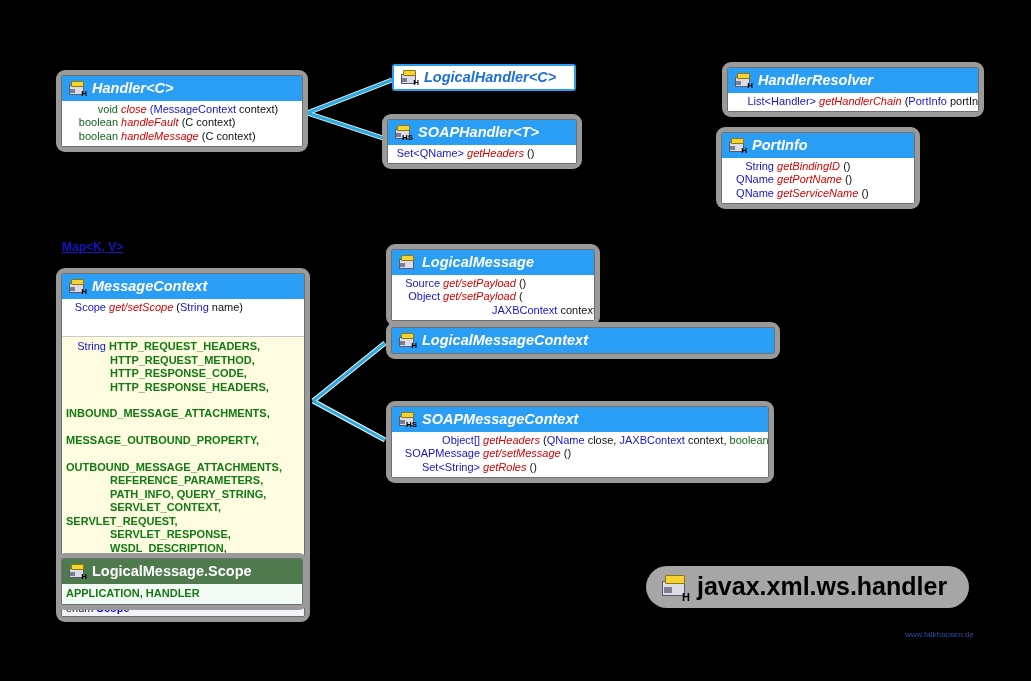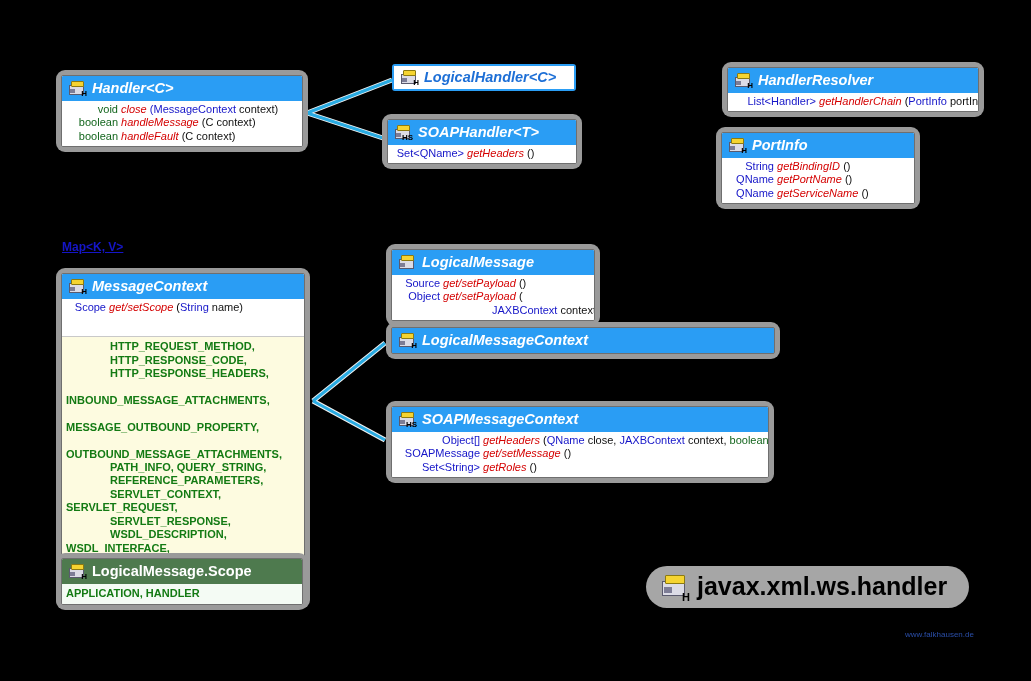--- a/index.html
+++ b/index.html
@@ -98,26 +98,26 @@
         <span>Handler&lt;C&gt;</span>
       </div>
       <div class="members">
         <div class="row">
           <span class="rt kw" style="width:52px">void</span>
           <span class="t-m">close</span>
           <span class="t-type">(<span class="t-type">MessageContext</span> <span class="t-p">context)</span></span>
         </div>
         <div class="row">
           <span class="rt kw" style="width:52px">boolean</span>
+          <span class="t-m">handleFault</span>
+          <span class="t-p">(C context)</span>
+        </div>
+        <div class="row">
+          <span class="rt kw" style="width:52px">boolean</span>
           <span class="t-m">handleMessage</span>
-          <span class="t-p">(C context)</span>
-        </div>
-        <div class="row">
-          <span class="rt kw" style="width:52px">boolean</span>
-          <span class="t-m">handleFault</span>
           <span class="t-p">(C context)</span>
         </div>
       </div>
     </div>
   </div>
 
   <div class="refbox" style="left:392px;top:64px;width:180px;">
     <div class="hdr" style="padding:3px 7px 4px 7px;">
       <span class="icn">
         <span class="body"></span>
@@ -216,28 +216,32 @@
         <span>MessageContext</span>
       </div>
       <div class="members" style="padding-bottom:22px;">
         <div class="row">
           <span class="rt" style="width:40px">Scope</span>
           <span class="t-m">get/setScope</span>
           <span>(<span class="t-type">String</span> <span class="t-p">name)</span></span>
         </div>
       </div>
       <div class="consts">
+        <div class="row">
+          <span class="rt" style="width:40px">String</span>
+          <span class="t-const">HTTP_REQUEST_HEADERS,</span>
+        </div>
         <div class="row"><span style="display:inline-block;width:44px"></span><span class="t-const">HTTP_REQUEST_METHOD,</span></div>
         <div class="row"><span style="display:inline-block;width:44px"></span><span class="t-const">HTTP_RESPONSE_CODE,</span></div>
         <div class="row"><span style="display:inline-block;width:44px"></span><span class="t-const">HTTP_RESPONSE_HEADERS,</span></div>
         <div class="row"><span style="display:inline-block;width:44px"></span><span class="t-const">INBOUND_MESSAGE_ATTACHMENTS,</span></div>
         <div class="row"><span style="display:inline-block;width:44px"></span><span class="t-const">MESSAGE_OUTBOUND_PROPERTY,</span></div>
         <div class="row"><span style="display:inline-block;width:44px"></span><span class="t-const">OUTBOUND_MESSAGE_ATTACHMENTS,</span></div>
+        <div class="row"><span style="display:inline-block;width:44px"></span><span class="t-const">REFERENCE_PARAMETERS,</span></div>
         <div class="row"><span style="display:inline-block;width:44px"></span><span class="t-const">PATH_INFO, QUERY_STRING,</span></div>
-        <div class="row"><span style="display:inline-block;width:44px"></span><span class="t-const">REFERENCE_PARAMETERS,</span></div>
         <div class="row"><span style="display:inline-block;width:44px"></span><span class="t-const">SERVLET_CONTEXT, SERVLET_REQUEST,</span></div>
         <div class="row"><span style="display:inline-block;width:44px"></span><span class="t-const">SERVLET_RESPONSE,</span></div>
         <div class="row"><span style="display:inline-block;width:44px"></span><span class="t-const">WSDL_DESCRIPTION, WSDL_INTERFACE,</span></div>
         <div class="row"><span style="display:inline-block;width:44px"></span><span class="t-const">WSDL_OPERATION, WSDL_PORT,</span></div>
         <div class="row"><span style="display:inline-block;width:44px"></span><span class="t-const">WSDL_SERVICE</span></div>
       </div>
       <div class="footer">
         <span class="t-p">enum</span>
         <span class="t-type" style="font-weight:bold">Scope</span>
       </div>

